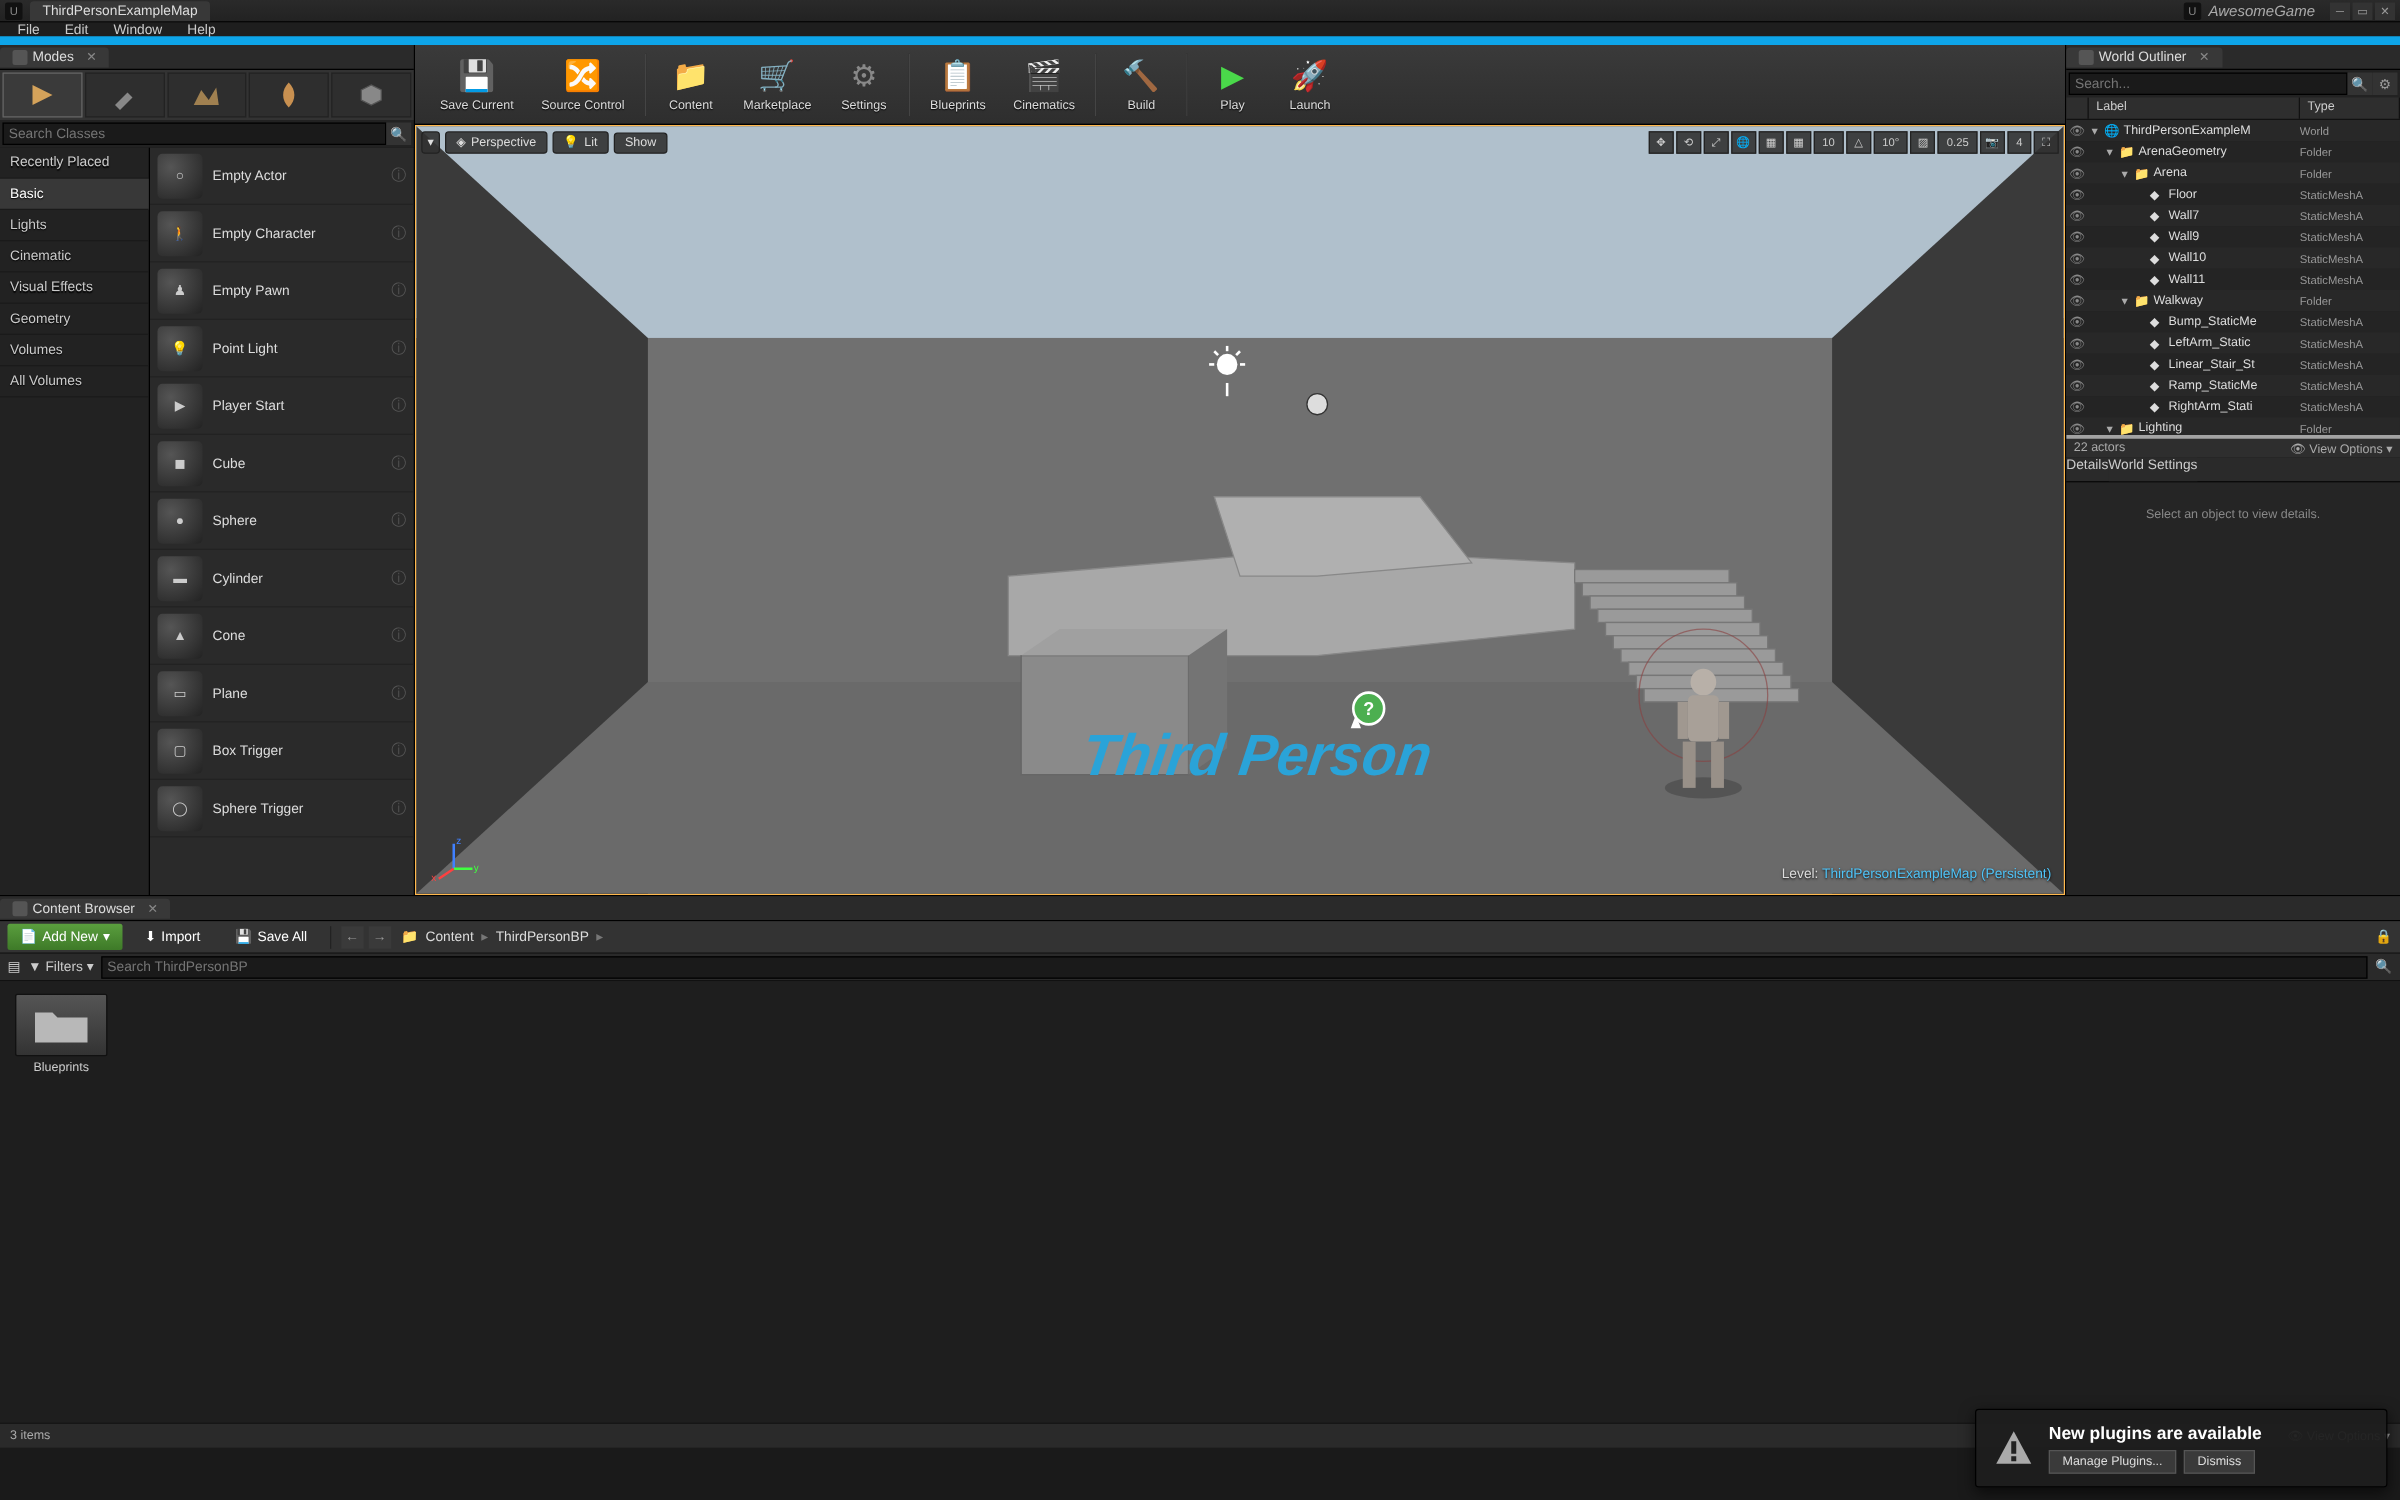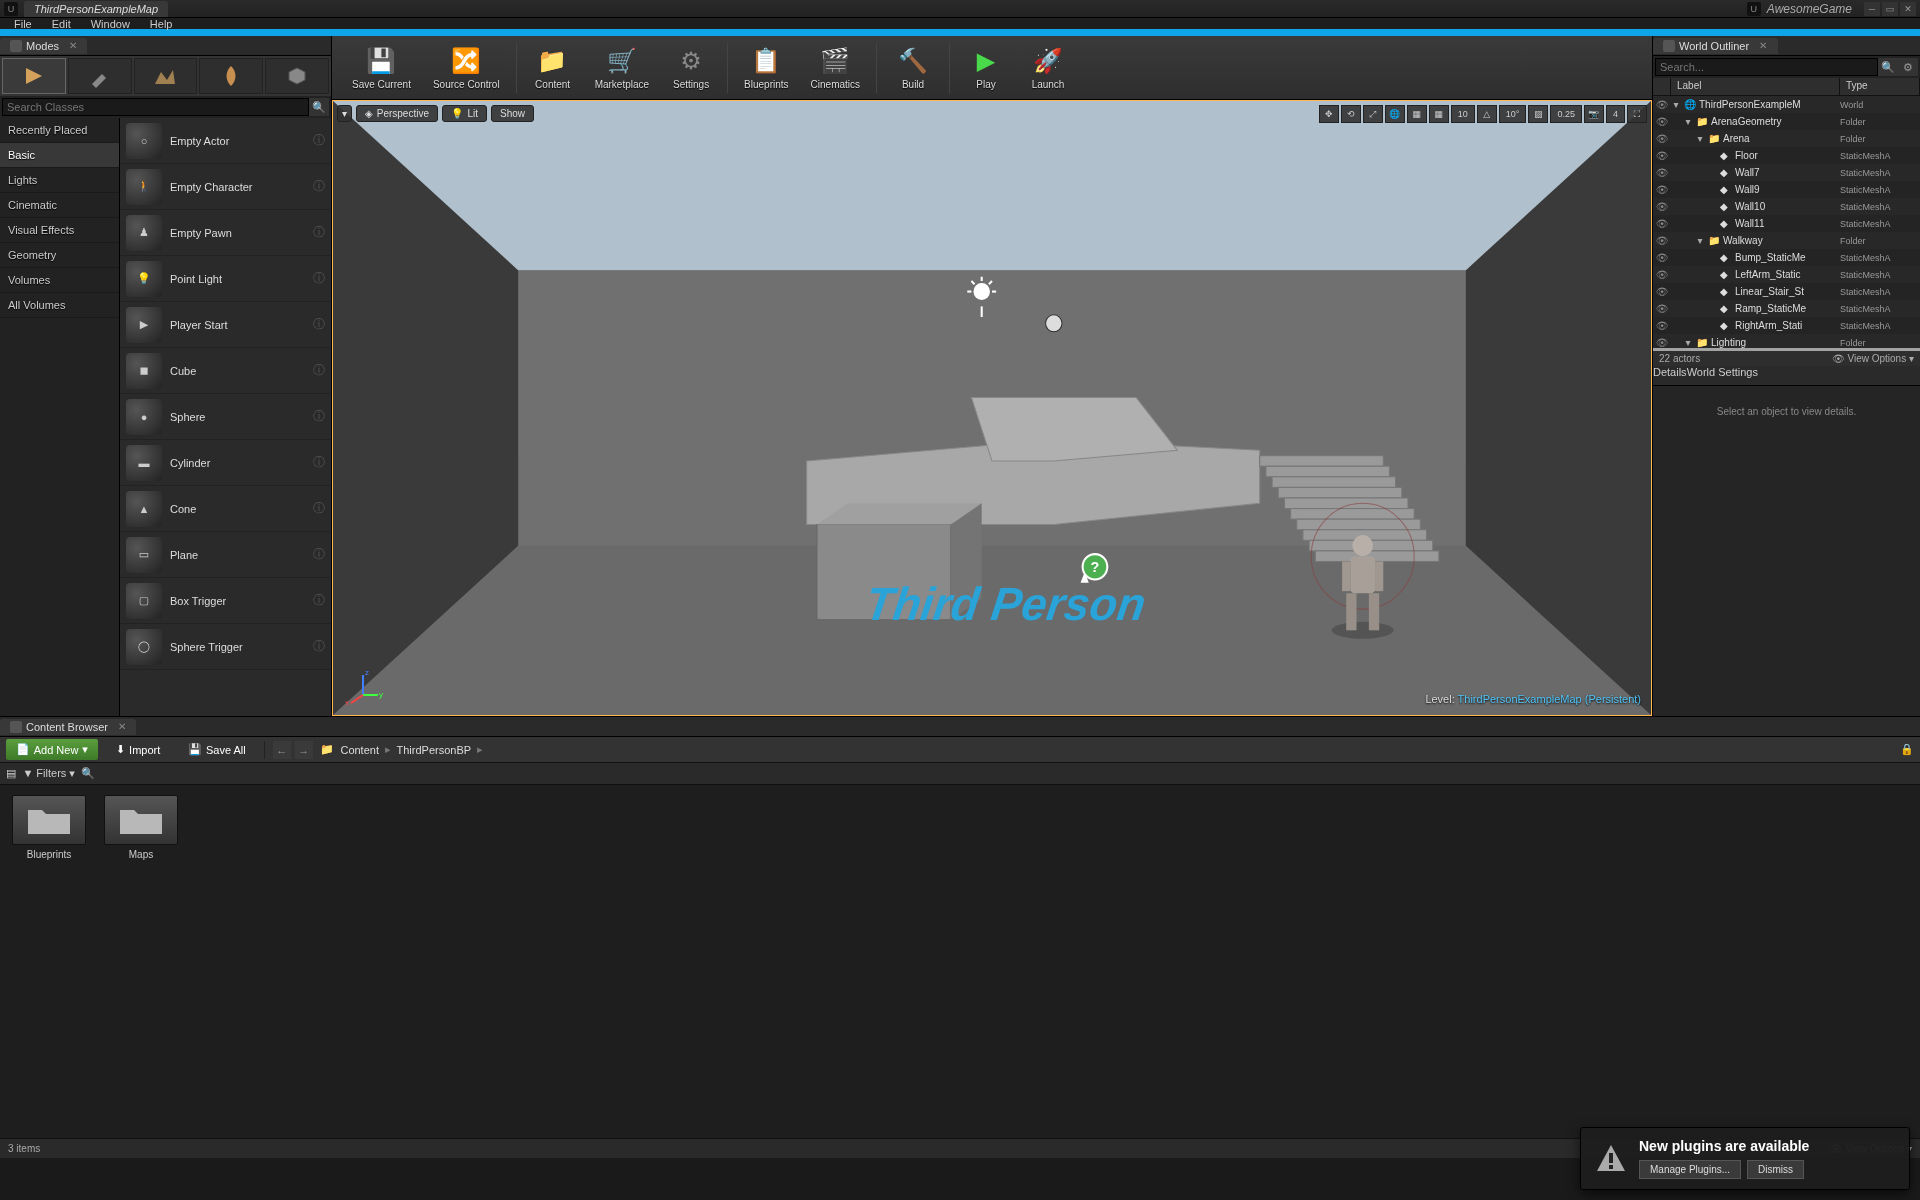--- a/index.html
+++ b/index.html
@@ -1,21 +1,21 @@
 <!DOCTYPE html>
 <html><head>
 <meta charset="utf-8">
 <style>
 * { margin:0; padding:0; box-sizing:border-box; font-family:"Segoe UI",Tahoma,sans-serif; }
 body { background:#1a1a1a; color:#ccc; font-size:11px; width:1920px; height:1200px; overflow:hidden; position:relative; }
 
 
 .titlebar { height:18px; background:linear-gradient(#2a2a2a,#222); display:flex; align-items:center; padding:0 4px; border-bottom:1px solid #000; }
 .titlebar .ulogo { width:14px;height:14px;background:#111;border-radius:2px;margin-right:6px;display:flex;align-items:center;justify-content:center;color:#888;font-size:9px; }
-.titlebar .tab { background:#383838;padding:2px 10px;border-radius:3px 3px 0 0;font-size:11px;color:#ddd;font-style:italic; }
+.titlebar .tab { background:#383838;padding:2px 10px;border-radius:3px 3px 0 0;font-size:11px;color:#ddd; }
 .titlebar .spacer{flex:1}
 .titlebar .proj{color:#aaa;font-size:12px;margin-right:10px;font-style:italic;}
 .titlebar .winbtn{width:16px;height:14px;background:#333;margin-left:2px;display:flex;align-items:center;justify-content:center;color:#999;font-size:9px;}
 
 
 .menubar{height:18px;background:#1e1e1e;display:flex;align-items:center;padding:0 4px;border-bottom:7px solid #0ea5e9;}
 .menubar span{padding:2px 10px;color:#ccc;font-size:11px;}
 
 
 .workspace{display:flex;height:680px;}
@@ -611,38 +611,31 @@
       <span>ThirdPersonBP</span>
       <span class="sep">▸</span>
     </div>
     <div class="cb-right">
       <div class="nbtn">🔒</div>
     </div>
   </div>
   <div class="cb-filter">
     <div class="nbtn">▤</div>
     <div>▼ <span>Filters</span> ▾</div>
+    <input placeholder="Search ThirdPersonBP" style="">
     <div class="nbtn">🔍</div>
   </div>
   <div class="cb-grid" id="cb-grid">
       <div class="asset">
         <div class="thumb">
           <svg width="50" height="36" viewBox="0 0 50 36">
             <path class="folder-ico" d="M4 8 L18 8 L22 12 L46 12 L46 32 L4 32 Z"></path>
           </svg>
         </div>
         <div class="albl">Blueprints</div>
-      </div>
-      <div class="asset">
-        <div class="thumb">
-          <svg width="50" height="36" viewBox="0 0 50 36">
-            <path class="folder-ico" d="M4 8 L18 8 L22 12 L46 12 L46 32 L4 32 Z"></path>
-          </svg>
-        </div>
-        <div class="albl">Maps</div>
       </div>
     </div>
   <div class="cb-status">
     <span>3 items</span>
     <span>👁 <span>View Options</span> ▾</span>
   </div>
 </div>
 
 <div class="notif">
   <div class="nicon">

